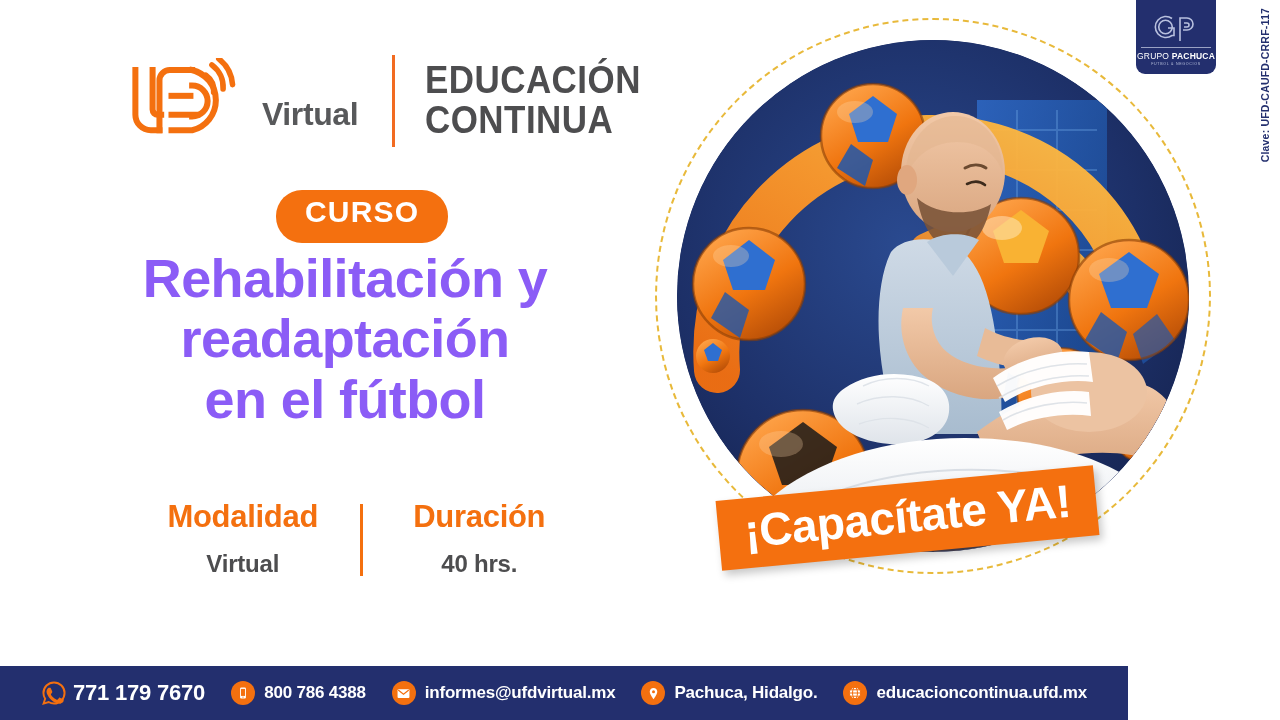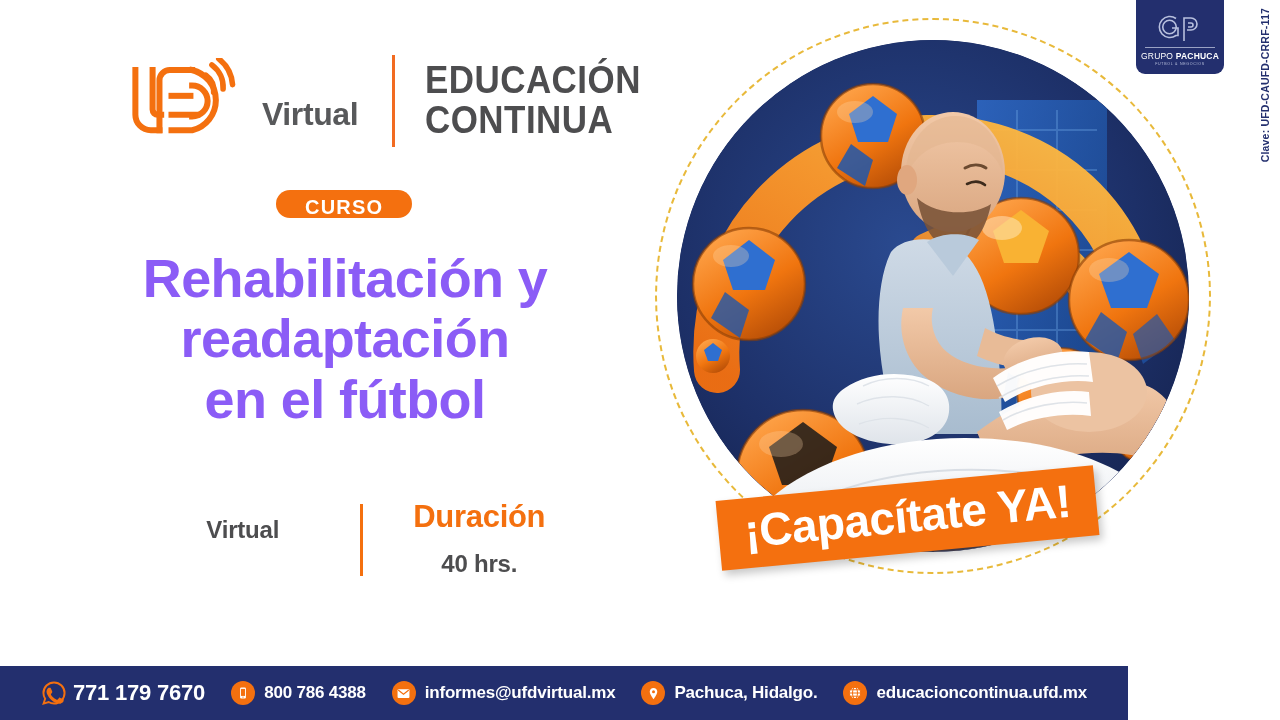--- a/index.html
+++ b/index.html
@@ -19,21 +19,21 @@
     height: 720px;
     background: #ffffff;
     overflow: hidden;
   }
 
   
   .gp-logo {
     position: absolute;
     left: 1136px;
     top: 0px;
-    width: 88px;
+    width: 80px;
     height: 74px;
     background: #232f6e;
     border-radius: 0 0 9px 9px;
     display: flex;
     flex-direction: column;
     align-items: center;
     justify-content: center;
     padding-top: 2px;
   }
   .gp-mark {
@@ -126,24 +126,24 @@
     white-space: nowrap;
   }
 
   
   .curso-pill {
     position: absolute;
     left: 276px;
     top: 190px;
     background: #f4700f;
     color: #ffffff;
-    font-size: 20px;
+    font-size: 30px;
     font-weight: 700;
     letter-spacing: 1.2px;
-    padding: 7px 29px 1px;
+    padding: 7px 29px 16px;
     border-radius: 26px;
     line-height: 1;
   }
 
   
   .course-title {
     position: absolute;
     left: 40px;
     top: 248px;
     width: 610px;
@@ -332,20 +332,21 @@
   <div class="curso-pill">CURSO</div>
 
   <div class="course-title">
     <span class="ln">Rehabilitación y</span>
     <span class="ln">readaptación</span>
     <span class="ln">en el fútbol</span>
   </div>
 
   <div class="details">
     <div class="detail-col">
+      <div class="detail-label">Modalidad</div>
       <div class="detail-value">Virtual</div>
     </div>
     <div class="detail-rule"></div>
     <div class="detail-col">
       <div class="detail-label">Duración</div>
       <div class="detail-value">40 hrs.</div>
     </div>
   </div>
 
   <div class="photo-wrap">

